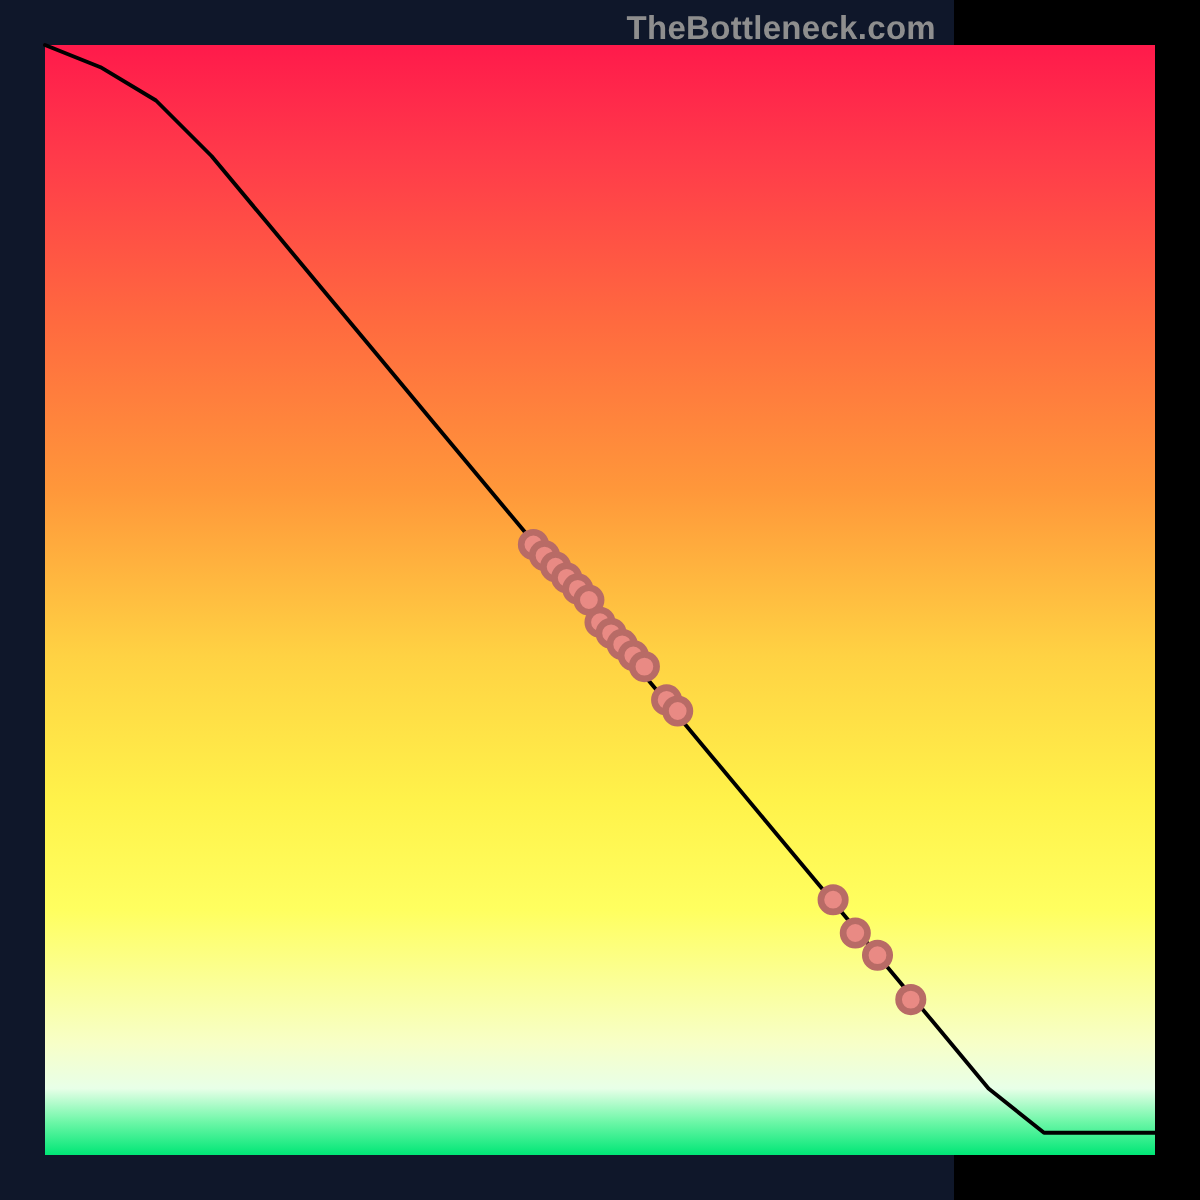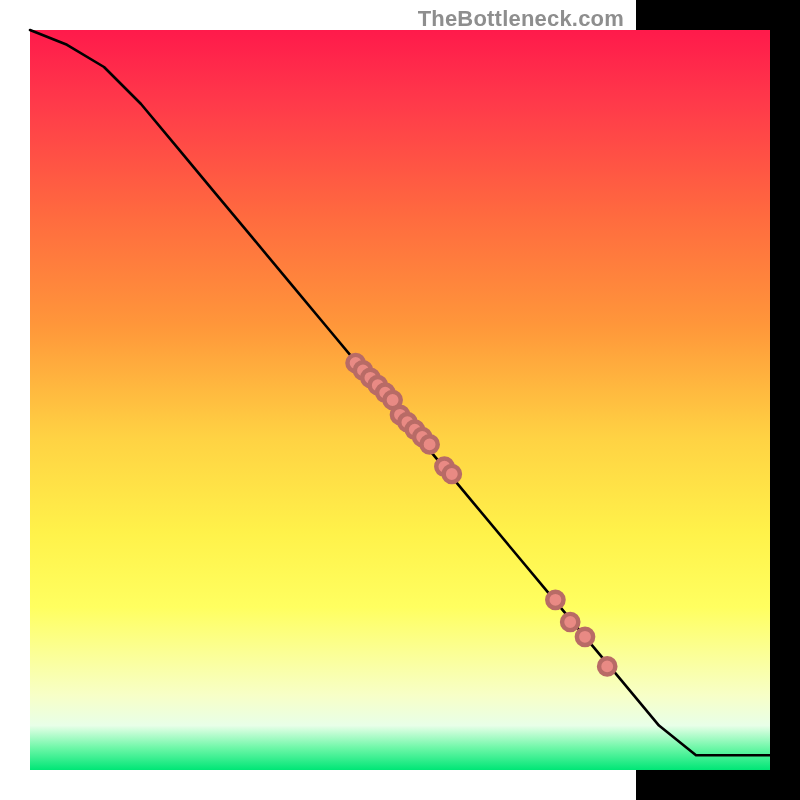--- a/index.html
+++ b/index.html
@@ -8,21 +8,21 @@
     width: 800px;
     height: 800px;
     background: #000;
     overflow: hidden;
     font-family: Arial, Helvetica, sans-serif;
   }
   .stage {
     position: relative;
     width: 636px;
     height: 800px;
-    background: #ffffff;
+    background: #0f172a;
   }
   .plot {
     position: absolute;
     left: 30px;
     top: 30px;
     width: 740px;
     height: 740px;
     
     background: linear-gradient(
       to bottom,

